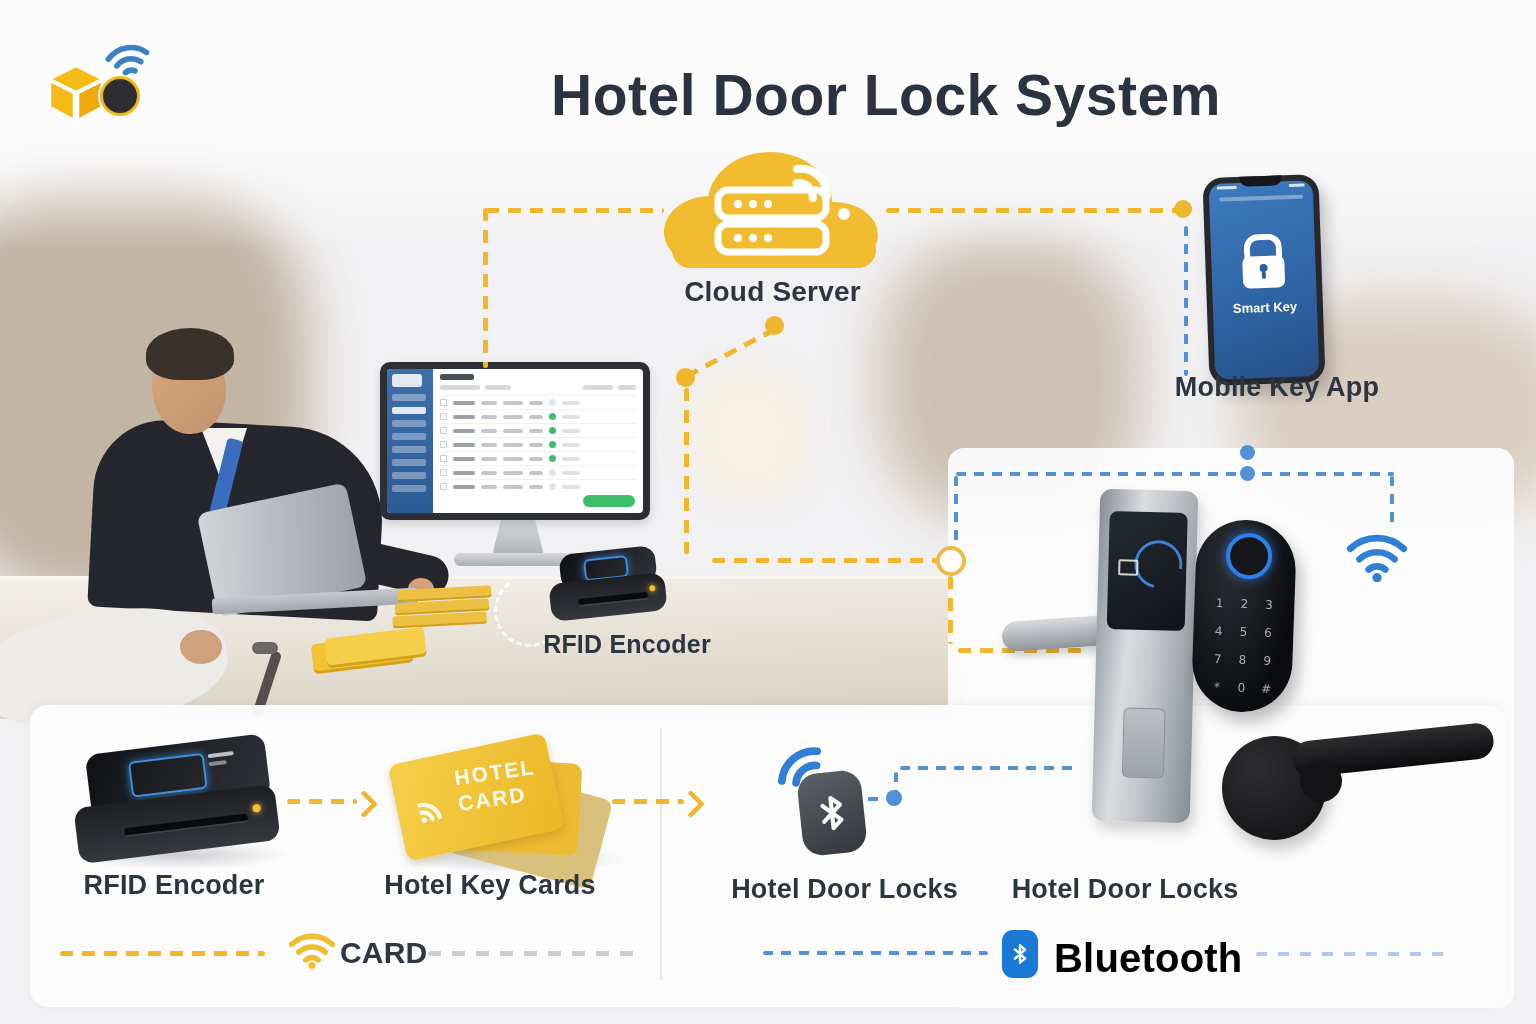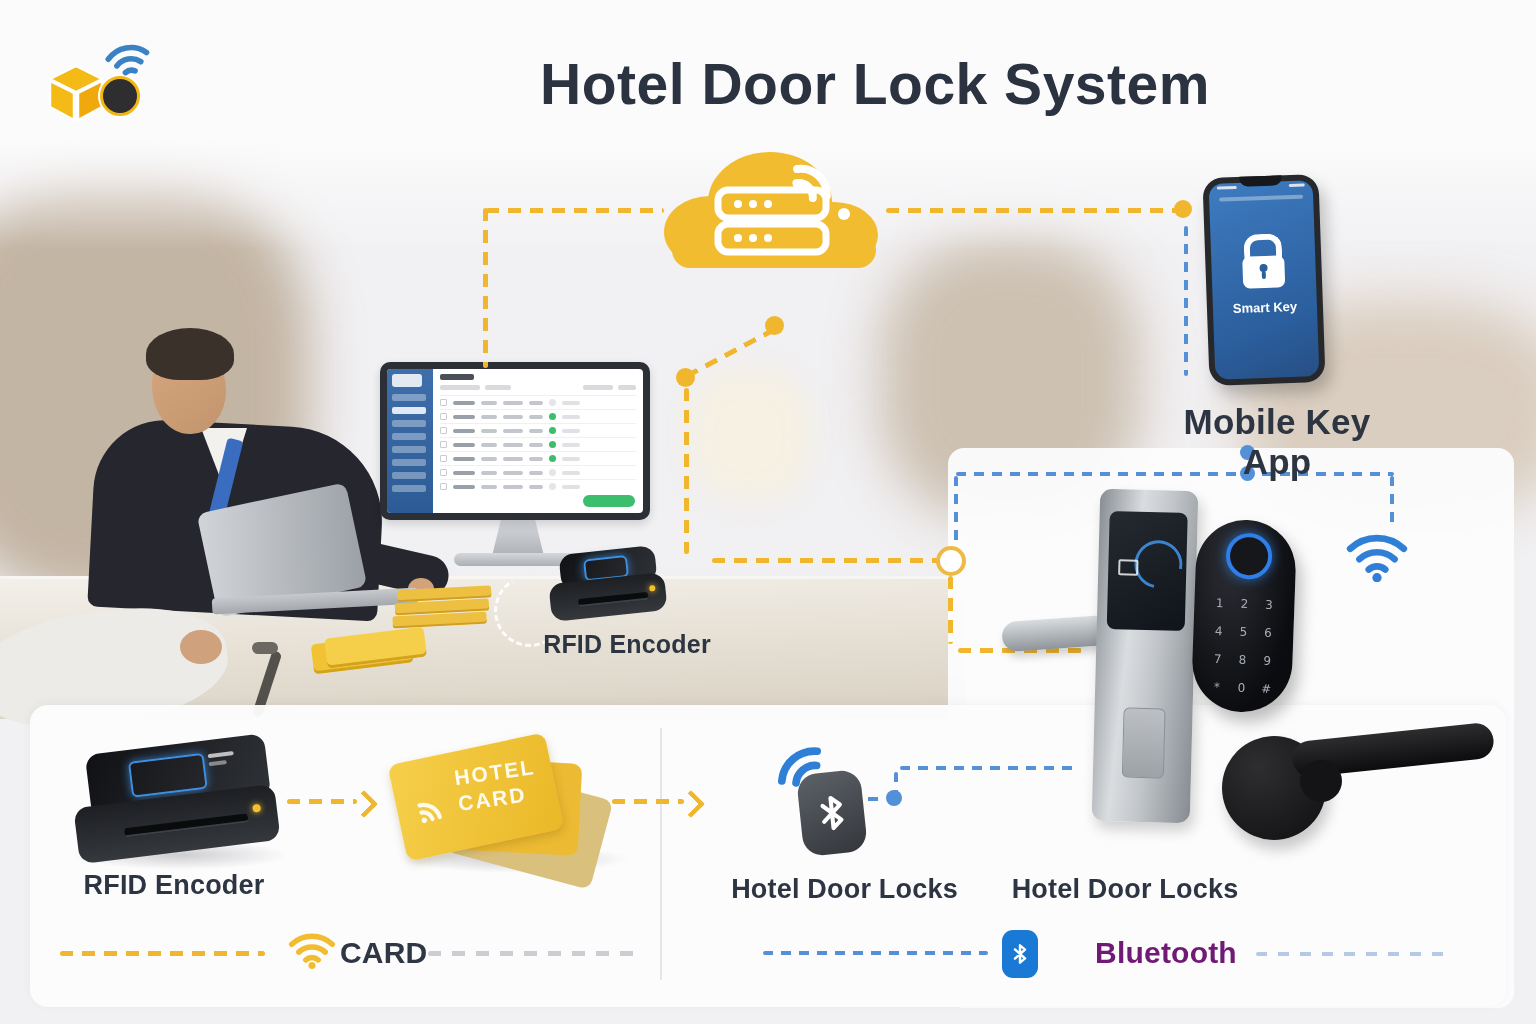--- a/index.html
+++ b/index.html
@@ -353,21 +353,21 @@
     <polygon points="58,21 34,33 34,60 58,47" fill="#EFA90D" stroke="#fff" stroke-width="2.5" stroke-linejoin="round"></polygon>
   </svg>
   <div class="logodot"></div>
   <svg class="abs" style="left:100px;top:38px;z-index:8;transform:rotate(-10deg);" width="56" height="42" viewBox="0 0 64 52">
     <g fill="none" stroke="#3B82C4" stroke-width="7" stroke-linecap="round">
       <path d="M8 22 A34 34 0 0 1 56 22"></path>
       <path d="M17 32 A22 22 0 0 1 47 32"></path>
       <path d="M26 42 A11 11 0 0 1 38 42"></path>
     </g>
   </svg>
-  <h1 class="title" style="margin:5px;">Hotel Door Lock System</h1>
+  <h1 class="title" style="margin:16px;">Hotel Door Lock System</h1>
 
   <div class="cloudwrap">
     <svg width="230" height="140" viewBox="0 0 230 140">
       <g fill="#F2BC31">
         <ellipse cx="52" cy="92" rx="46" ry="36"></ellipse>
         <ellipse cx="112" cy="62" rx="62" ry="50"></ellipse>
         <ellipse cx="176" cy="95" rx="44" ry="33"></ellipse>
         <rect x="14" y="92" width="204" height="36" rx="18"></rect>
       </g>
       <g>
@@ -382,35 +382,36 @@
           <circle cx="95" cy="98" r="4"></circle>
           <circle cx="110" cy="98" r="4"></circle>
       </g>
       <g transform="translate(158,38) rotate(42)" fill="none" stroke="#fff" stroke-width="8" stroke-linecap="round">
         <path d="M-20 6 A26 26 0 0 1 20 6"></path>
         <path d="M-11 17 A14 14 0 0 1 11 17"></path>
       </g>
       <circle cx="186" cy="74" r="6" fill="#fff"></circle>
     </svg>
   </div>
+  <div class="lbl" style="left:655px;top:276px;width:235px;font-size:28px;">Cloud Server</div>
 
   <div class="phone">
     <div class="pscreen">
       <div class="pstat"></div>
       <div class="pstat2"></div>
       <div class="pnav"></div>
       <div class="shackle"></div>
       <div class="lockbody"></div>
       <div class="keyhole"></div>
       <div class="keystem"></div>
       <div class="smartkey">Smart Key</div>
     </div>
     <div class="notch"></div>
   </div>
-  <div class="lbl" style="left:1162px;top:402px;width:230px;font-size:35px;">Mobile Key App</div>
+  <div class="lbl" style="left:1162px;top:372px;width:230px;font-size:27px;">Mobile Key App</div>
 
   <div class="lever"></div>
   <div class="collar"></div>
   <div class="silverlock">
     <div class="reader">
       <div class="bluearc"></div>
       <div class="cardglyph"></div>
     </div>
     <div class="keycover"></div>
   </div>
@@ -475,20 +476,21 @@
           <path d="M20 34 A18 18 0 0 1 44 34"></path>
         </g>
         <circle cx="32" cy="44" r="5" fill="rgba(255,255,255,.9)"></circle>
       </svg>
       <div class="ctext">
         <div>HOTEL</div>
         <div>CARD</div>
       </div>
     </div>
   </div>
+  <div class="lbl" style="left:375px;top:870px;width:230px;font-size:27px;">Hotel Key Cards</div>
 
   <div class="dh" style="left:612px;top:799px;width:72px;z-index:8;"></div>
   <div class="chev" style="left:681px;top:794px;z-index:8;"></div>
 
   <svg class="abs" style="left:770px;top:744px;z-index:8;transform:rotate(-40deg);" width="64" height="50" viewBox="0 0 64 52">
     <g fill="none" stroke="#2F7FD6" stroke-width="8" stroke-linecap="round">
       <path d="M8 22 A34 34 0 0 1 56 22"></path>
       <path d="M18 33 A20 20 0 0 1 46 33"></path>
     </g>
   </svg>
@@ -510,16 +512,16 @@
   </svg>
   <div class="lbl" style="left:340px;top:936px;width:80px;font-size:30px;color:#2F3644;">CARD</div>
   <div class="grayline" style="left:428px;top:951px;width:212px;"></div>
 
   <div class="bh" style="left:763px;top:951px;width:225px;z-index:8;"></div>
   <div class="btlegend" style="left:1002px;top:930px;width:36px;height:48px;">
     <svg width="22" height="28" viewBox="0 0 24 24">
       <path d="M6.5 7 L17.5 16.8 L12 21.5 L12 2.5 L17.5 7.2 L6.5 17" fill="none" stroke="#fff" stroke-width="2.6" stroke-linejoin="round" stroke-linecap="round"></path>
     </svg>
   </div>
-  <div class="lbl" style="left:1086px;top:936px;width:160px;font-size:30px;color:#701a75;">Bluetooth</div>
+  <div class="lbl" style="left:1054px;top:936px;width:160px;font-size:40px;color:#000000;">Bluetooth</div>
   <div class="faintblue" style="left:1256px;top:952px;width:196px;"></div>
 
 </div>
 
 </body></html>

